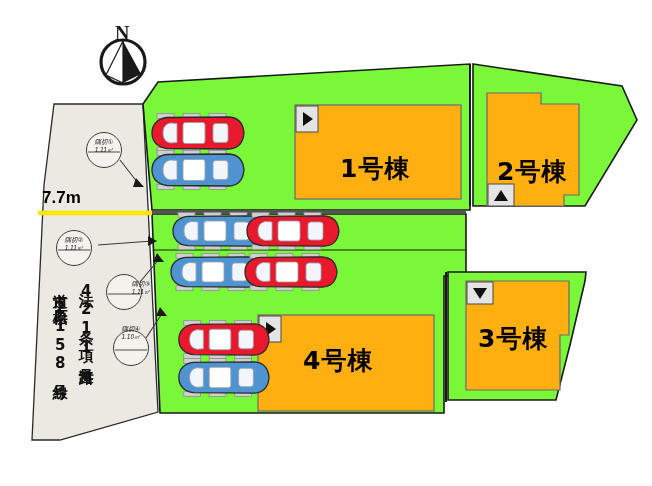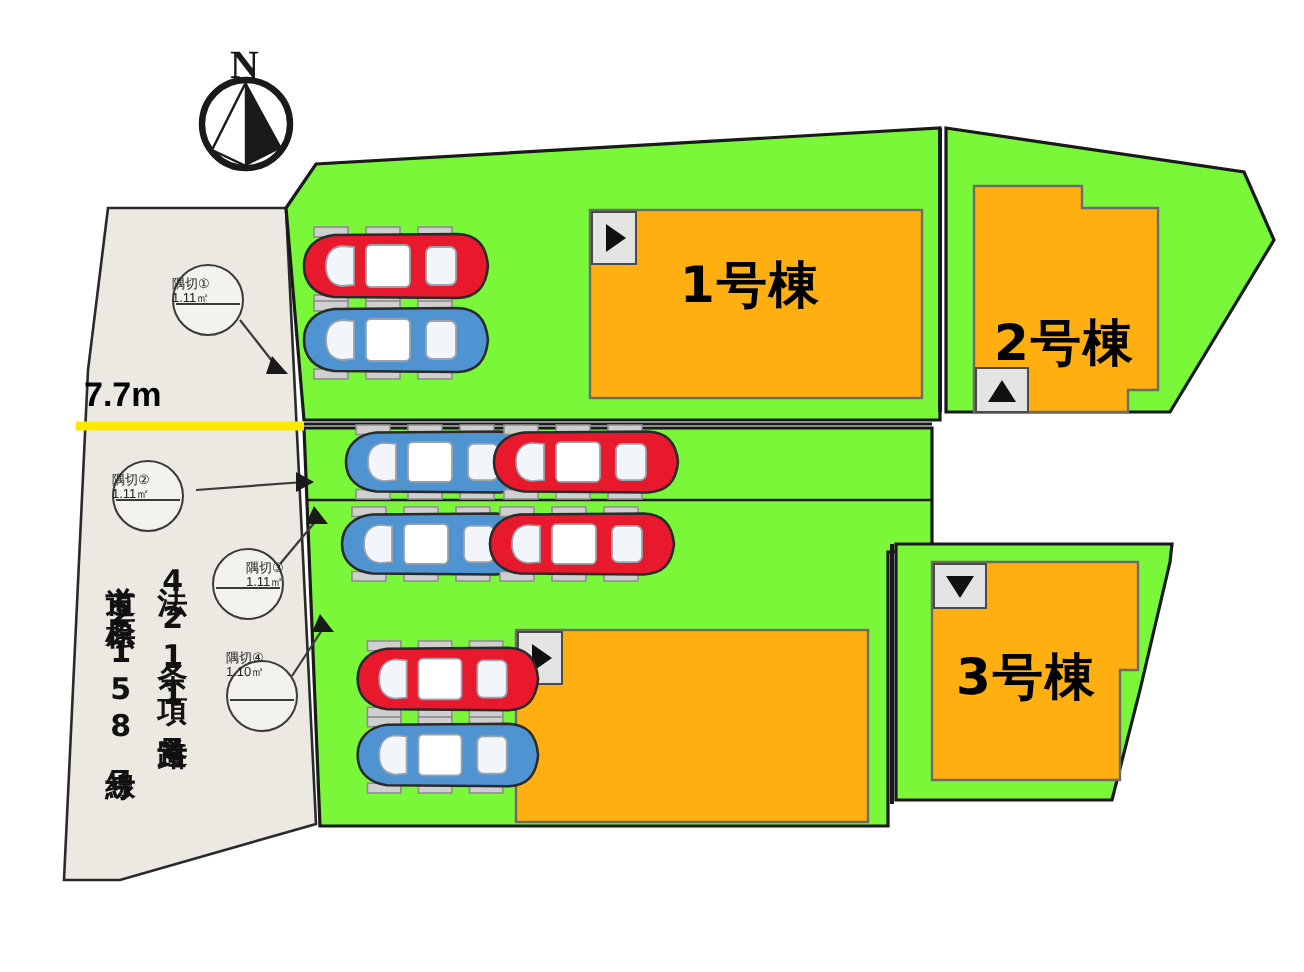--- a/index.html
+++ b/index.html
@@ -28,21 +28,21 @@
   .vtext{
     position:absolute;
     writing-mode:vertical-rl;
     text-orientation:upright;
     font-size:15px;font-weight:bold;line-height:1.02;
     letter-spacing:0.5px;color:#111;
     font-family:"DejaVu Sans","Liberation Sans",sans-serif;
   }
 
   
-  .callout{position:absolute;text-align:left;}
+  .callout{position:absolute;text-align:center;font-style:italic;}
   .callout .c-top{
     font-size:6.5px;line-height:7px;color:#222;
     font-family:"DejaVu Sans","Liberation Sans",sans-serif;
   }
   .callout .c-bot{
     font-size:6.5px;line-height:7px;color:#222;
     font-family:"Liberation Sans","DejaVu Sans",sans-serif;
   }
   .compass-n{
     position:absolute;font-size:20px;font-weight:bold;color:#1a1a1a;
@@ -384,23 +384,24 @@
   </svg>
 
   <div class="compass-n" style="left:115px;top:22px;">N</div>
 
   <div class="lbl road-width" style="left:42px;top:188px;">7.7m</div>
 
   <div class="vtext" style="left:78px;top:281px;">法42条1項1号道路</div>
 
   <div class="vtext" style="left:52px;top:281px;">市道　桧原2158号線</div>
 
-  <div class="lbl bldg-label" style="left:340px;top:126px;text-align:center;">1号棟</div>
+  <div class="lbl bldg-label" style="left:340px;top:152px;text-align:center;">1号棟</div>
   <div class="lbl bldg-label" style="left:497px;top:155px;">2号棟</div>
   <div class="lbl bldg-label" style="left:478px;top:322px;">3号棟</div>
+  <div class="lbl bldg-label" style="left:303px;top:344px;">4号棟</div>
 
   <div class="callout" style="left:86px;top:139px;width:36px;">
     <div class="c-top">隅切①</div>
     <div class="c-bot">1.11㎡</div>
   </div>
   <div class="callout" style="left:56px;top:237px;width:36px;">
     <div class="c-top">隅切②</div>
     <div class="c-bot">1.11㎡</div>
   </div>
   <div class="callout" style="left:123px;top:281px;width:36px;">

